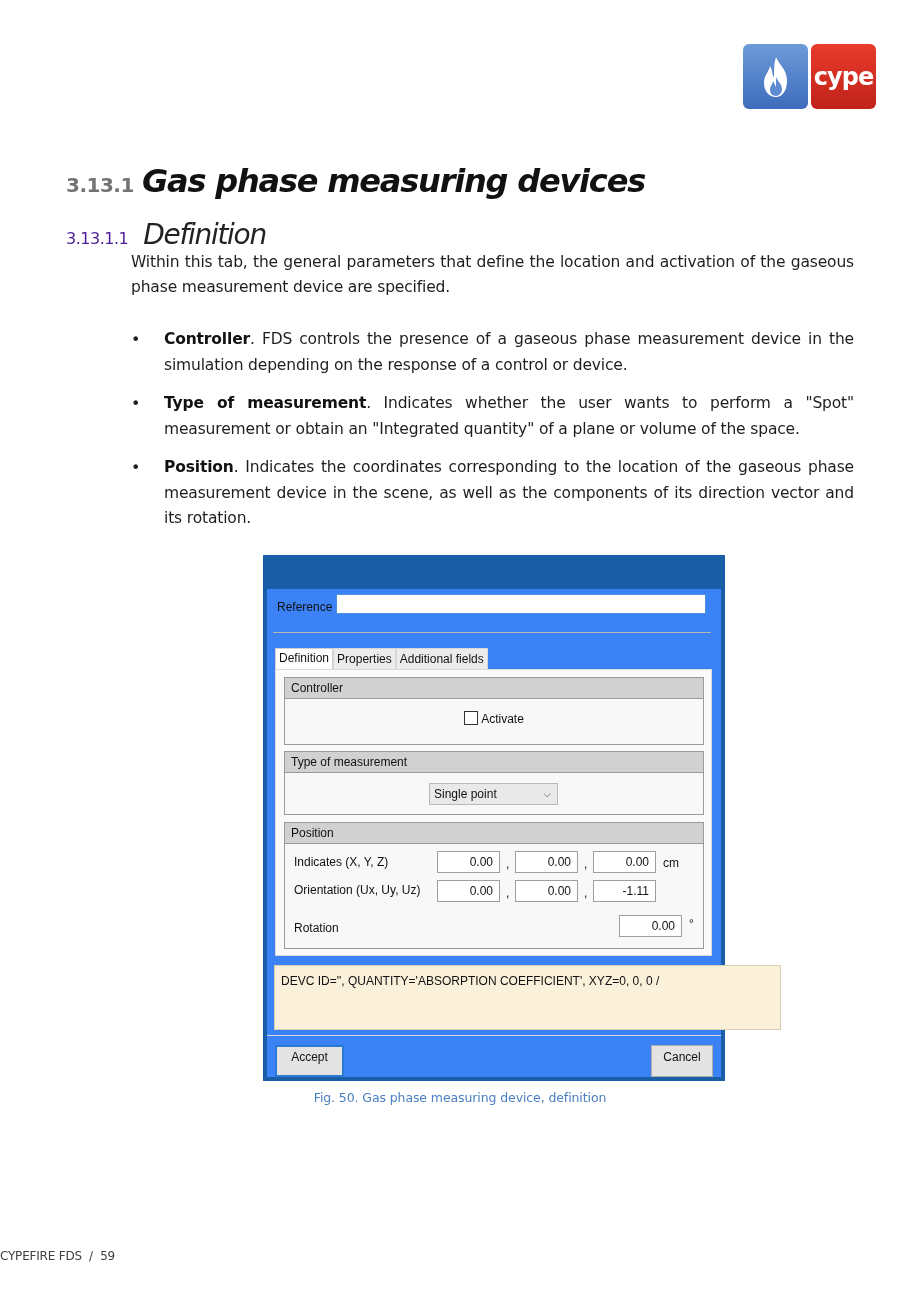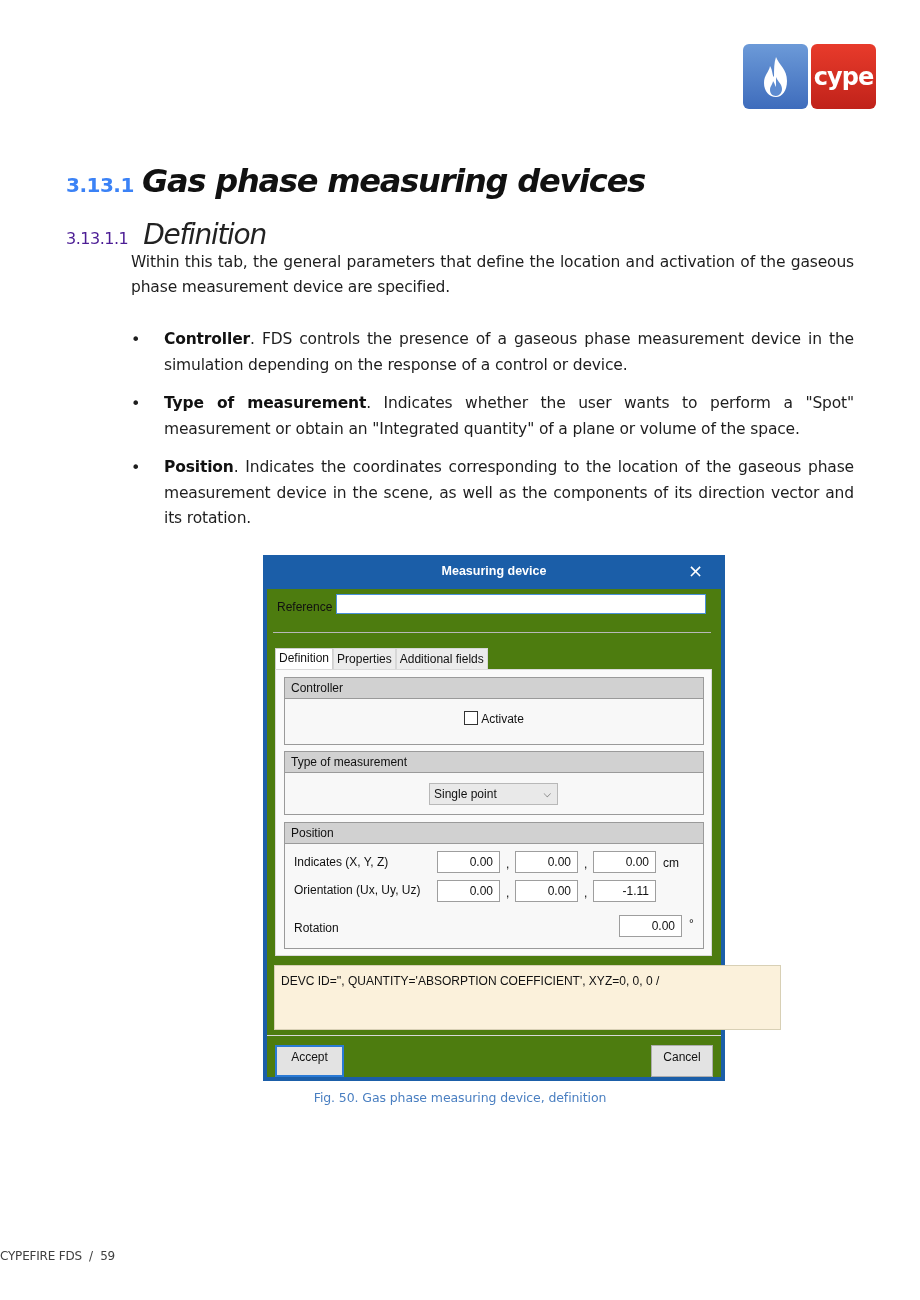--- a/index.html
+++ b/index.html
@@ -10,39 +10,39 @@
   }
   
   .logo { position: absolute; left: 743px; top: 44px; width: 133px; height: 65px; display: flex; gap: 3px; }
   .logo .tile { width: 77px; height: 65px; border-radius: 6px; display: flex; align-items: center; justify-content: center; }
   .logo .fire { background: linear-gradient(180deg, #6c9ad8 0%, #3e6cbc 100%); }
   .logo .cype { background: linear-gradient(180deg, #e83b2b 0%, #c0221a 100%); color: #fff;
     font-family: "DejaVu Sans", sans-serif; font-weight: bold; font-size: 24px; letter-spacing: -1px; }
 
   
   .h3 { position: absolute; left: 66px; top: 162px; white-space: nowrap; }
-  .h3 .num { font-size: 20px; color: #3b82f6; font-weight: bold; letter-spacing: -0.5px; }
+  .h3 .num { font-size: 20px; color: #737373; font-weight: bold; letter-spacing: -0.5px; }
   .h3 .title { font-size: 32px; font-style: italic; font-weight: bold; color: #111; letter-spacing: -1.2px; margin-left: 3px; }
   .h4 { position: absolute; left: 66px; top: 218px; white-space: nowrap; }
   .h4 .num { font-size: 16px; color: #4c1d95; letter-spacing: -0.5px; }
   .h4 .title { font-size: 28px; font-style: italic; color: #222; letter-spacing: -1.3px; margin-left: 10px; }
 
   
   .para { position: absolute; left: 131px; width: 723px; font-size: 15.5px; line-height: 25px; text-align: justify; color: #1e1e1e; letter-spacing: -0.15px; }
   .bullets { position: absolute; left: 131px; top: 327px; width: 723px; margin: 0; padding: 0; list-style: none; }
   .bullets li { position: relative; padding-left: 33px; font-size: 15.5px; line-height: 25.5px; text-align: justify; margin-bottom: 13px; color: #1e1e1e; letter-spacing: -0.15px; }
   .bullets li .dot { position: absolute; left: 0; top: 0; font-size: 16px; }
   .bullets li b { font-weight: bold; color: #111; }
 
   
   .dialog { position: absolute; left: 263px; top: 555px; width: 462px; height: 526px; background: #1b5ea8; box-sizing: border-box; }
   .dlg-titlebar { height: 34px; position: relative; color: #fff; }
   .dlg-title { position: absolute; left: 0; right: 0; top: 9px; text-align: center; font-size: 12.5px; font-weight: bold; font-family: "Liberation Sans", sans-serif; }
   .dlg-close { position: absolute; right: 22px; top: 6px; font-size: 18px; color: #fff; line-height: 20px; }
-  .dlg-body { position: absolute; left: 4px; top: 34px; right: 4px; bottom: 4px; background: #4d7c0f; font-family: "Liberation Sans", sans-serif; font-size: 12px; color: #111; }
+  .dlg-body { position: absolute; left: 4px; top: 34px; right: 4px; bottom: 4px; background: #3b82f6; font-family: "Liberation Sans", sans-serif; font-size: 12px; color: #111; }
   .ref-label { position: absolute; left: 10px; top: 11px; }
   .ref-input { position: absolute; left: 69px; top: 5px; width: 370px; height: 20px; border: 1px solid #4a90d9; background: #fff; box-sizing: border-box; }
   .sep { position: absolute; left: 6px; right: 10px; top: 43px; height: 1px; background: #b8b8b8; }
   .tabs { position: absolute; left: 8px; top: 59px; display: flex; }
   .tab { padding: 3px 3px 4px 3px; border: 1px solid #d7d7d7; border-bottom: none; background: #ececec; font-size: 12px; }
   .tab.active { background: #fff; border-color: #cfcfcf; padding-top: 2px; }
   .tab-panel { position: absolute; left: 8px; top: 80px; width: 437px; height: 287px; background: #fafafa; border: 1px solid #dadada; box-sizing: border-box; }
   .group { position: absolute; left: 8px; width: 420px; border: 1px solid #9a9a9a; background: #f8f8f8; box-sizing: border-box; }
   .group-head { height: 20px; background: #d1d1d1; border-bottom: 1px solid #9a9a9a; padding-left: 6px; line-height: 20px; font-size: 12px; }
   .chk-row { position: absolute; left: 0; right: 0; top: 35px; text-align: center; }
@@ -97,24 +97,20 @@
     <span class="dot">•</span>
     <b>Type of measurement</b><span>. Indicates whether the user wants to perform a "Spot" measurement or obtain an "Integrated quantity" of a plane or volume of the space.</span>
   </li>
   <li>
     <span class="dot">•</span>
     <b>Position</b><span>. Indicates the coordinates corresponding to the location of the gaseous phase measurement device in the scene, as well as the components of its direction vector and its rotation.</span>
   </li>
 </ul>
 
 <div class="dialog">
-  <div class="dlg-titlebar">
-    <div class="dlg-title">Measuring device</div>
-    <div class="dlg-close">×</div>
-  </div>
   <div class="dlg-body">
     <span class="ref-label">Reference</span>
     <div class="ref-input"></div>
     <div class="sep"></div>
 
     <div class="tabs">
       <div class="tab active">Definition</div>
       <div class="tab">Properties</div>
       <div class="tab">Additional fields</div>
     </div>

